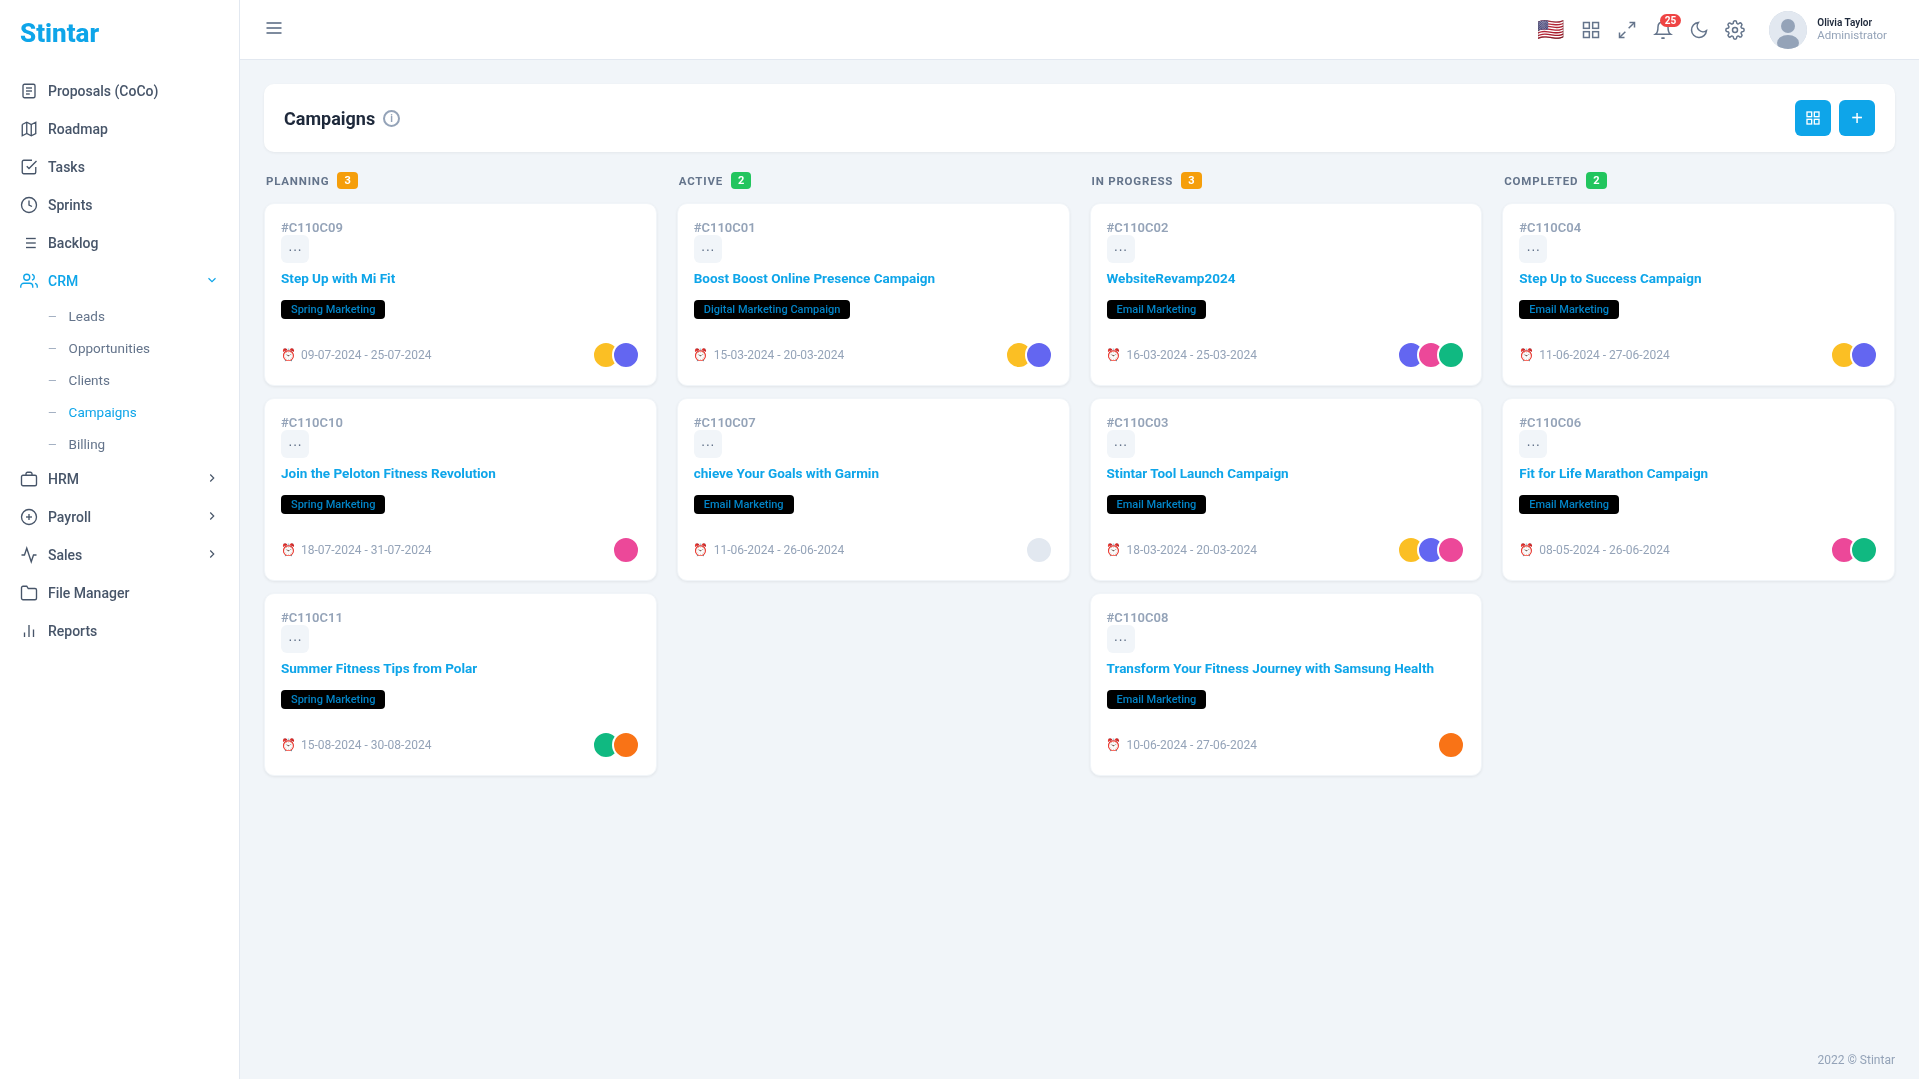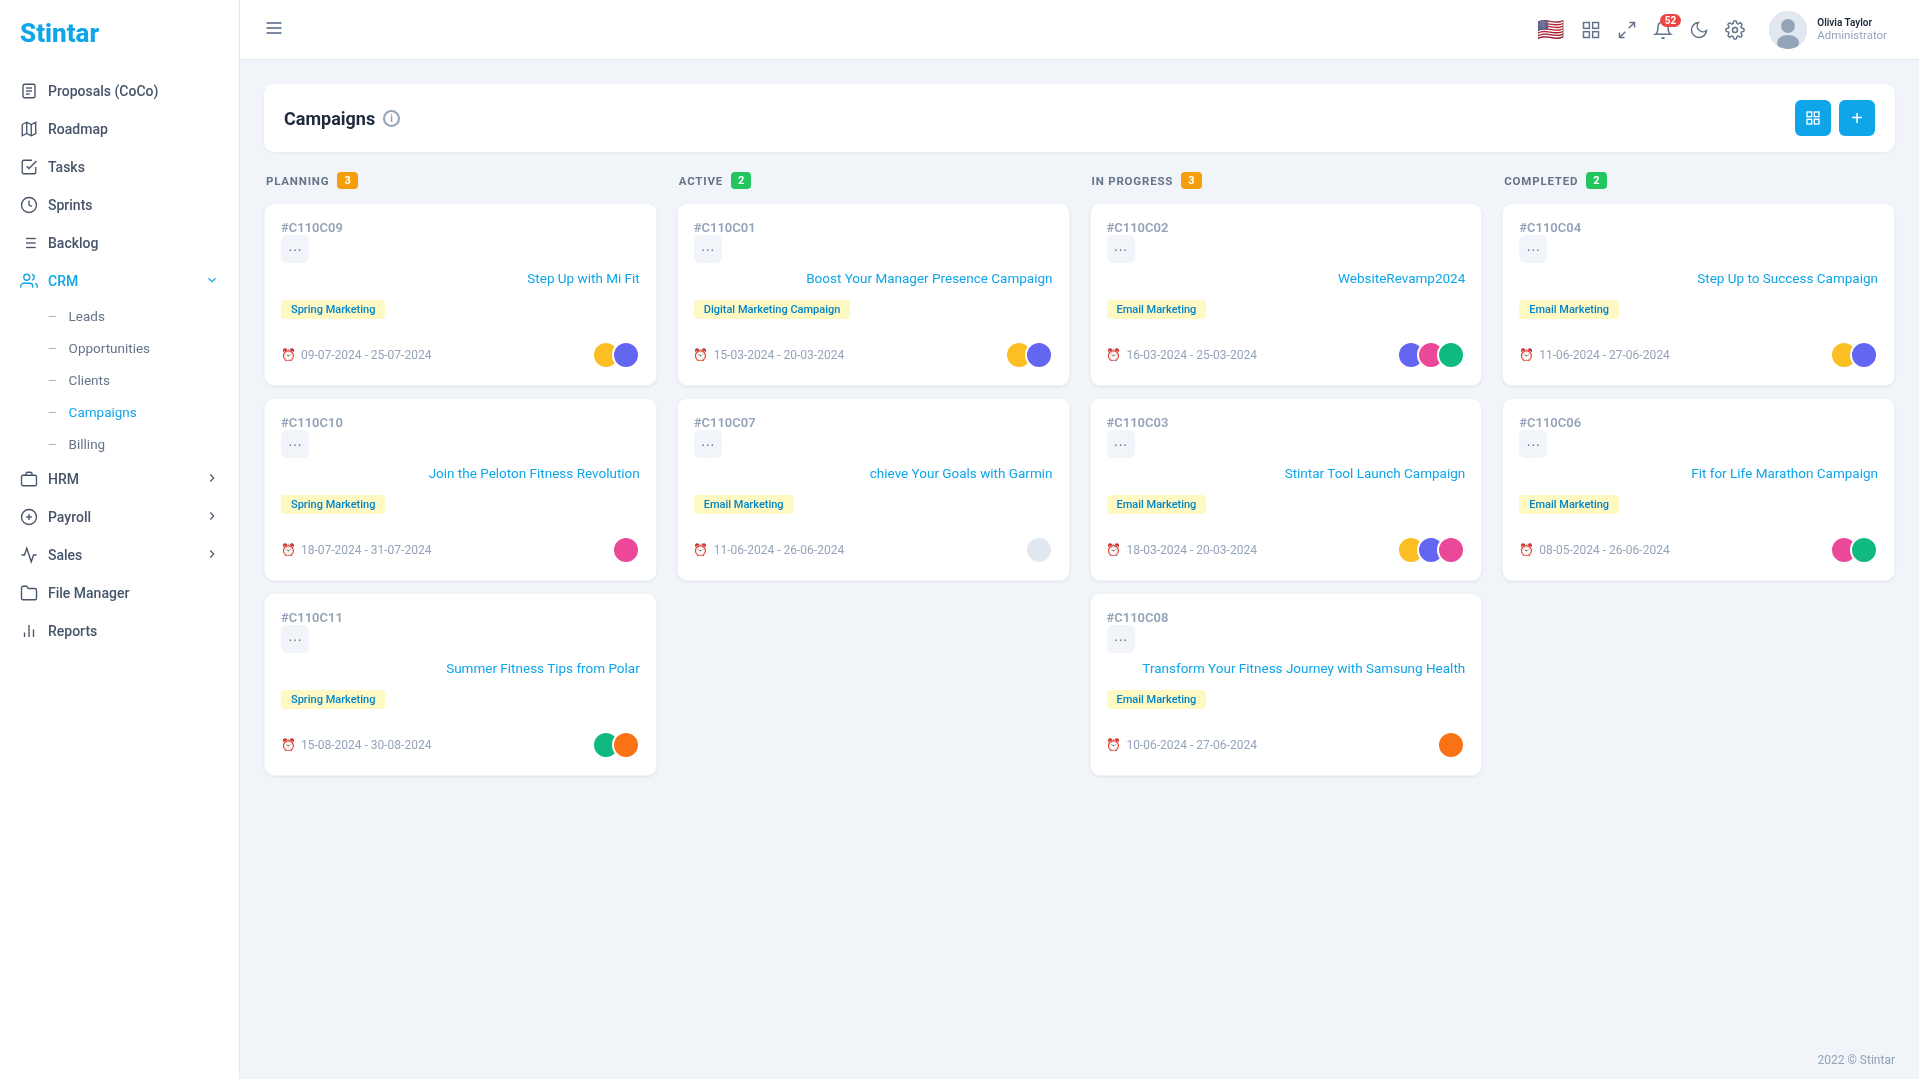--- a/index.html
+++ b/index.html
@@ -234,33 +234,32 @@
       border: none;
       cursor: pointer;
       display: flex;
       align-items: center;
       justify-content: center;
       color: #64748b;
       font-size: 14px;
     }
     .card-title {
       font-size: 13.5px;
-      font-weight: 400;
+      font-weight: 700;
       color: #0ea5e9;
       margin-bottom: 10px;
       line-height: 1.4;
-      text-align: right;
     }
     .card-tag {
       display: inline-block;
       font-size: 11px;
       font-weight: 500;
       padding: 3px 10px;
       border-radius: 4px;
-      background: #fef9c3;
+      background: #000000;
       color: #0284c7;
       margin-bottom: 12px;
     }
     .card-footer {
       display: flex;
       align-items: center;
       justify-content: space-between;
       margin-top: 10px;
     }
     .card-date {
@@ -511,21 +510,21 @@
             <polyline points="9 21 3 21 3 15"></polyline>
             <line x1="21" y1="3" x2="14" y2="10"></line>
             <line x1="3" y1="21" x2="10" y2="14"></line>
           </svg>
       </div>
       <div class="header-icon-btn">
         <svg width="20" height="20" fill="none" stroke="currentColor" stroke-width="1.8" viewBox="0 0 24 24">
             <path d="M18 8A6 6 0 0 0 6 8c0 7-3 9-3 9h18s-3-2-3-9"></path>
             <path d="M13.73 21a2 2 0 0 1-3.46 0"></path>
           </svg>
-        <span class="notification-badge">52</span>
+        <span class="notification-badge">25</span>
       </div>
       <div class="header-icon-btn">
         <svg width="20" height="20" fill="none" stroke="currentColor" stroke-width="1.8" viewBox="0 0 24 24">
             <path d="M21 12.79A9 9 0 1 1 11.21 3 7 7 0 0 0 21 12.79z"></path>
           </svg>
       </div>
       <div class="header-icon-btn">
         <svg width="20" height="20" fill="none" stroke="currentColor" stroke-width="1.8" viewBox="0 0 24 24">
             <circle cx="12" cy="12" r="3"></circle>
             <path d="M19.4 15a1.65 1.65 0 0 0 .33 1.82l.06.06a2 2 0 0 1-2.83 2.83l-.06-.06a1.65 1.65 0 0 0-1.82-.33 1.65 1.65 0 0 0-1 1.51V21a2 2 0 0 1-4 0v-.09A1.65 1.65 0 0 0 9 19.4a1.65 1.65 0 0 0-1.82.33l-.06.06a2 2 0 0 1-2.83-2.83l.06-.06A1.65 1.65 0 0 0 4.68 15a1.65 1.65 0 0 0-1.51-1H3a2 2 0 0 1 0-4h.09A1.65 1.65 0 0 0 4.6 9a1.65 1.65 0 0 0-.33-1.82l-.06-.06a2 2 0 0 1 2.83-2.83l.06.06A1.65 1.65 0 0 0 9 4.68a1.65 1.65 0 0 0 1-1.51V3a2 2 0 0 1 4 0v.09a1.65 1.65 0 0 0 1 1.51 1.65 1.65 0 0 0 1.82-.33l.06-.06a2 2 0 0 1 2.83 2.83l-.06.06A1.65 1.65 0 0 0 19.4 9a1.65 1.65 0 0 0 1.51 1H21a2 2 0 0 1 0 4h-.09a1.65 1.65 0 0 0-1.51 1z"></path>
@@ -630,21 +629,21 @@
         <div class="kanban-column">
           <div class="column-header">
     <span class="column-title">ACTIVE</span>
     <span class="column-badge badge-green">2</span>
   </div>
           <div class="kanban-card">
       <div class="card-header">
         <span class="card-id">#C110C01</span>
         <button class="card-menu-btn">···</button>
       </div>
-      <div class="card-title">Boost Your Manager Presence Campaign</div>
+      <div class="card-title">Boost Boost Online Presence Campaign</div>
       <span class="card-tag">Digital Marketing Campaign</span>
       <div class="card-footer">
         <div class="card-date">
           <span class="clock-icon">⏰</span>
           <span>15-03-2024 - 20-03-2024</span>
         </div>
         <div class="card-avatars">
           <div class="avatar-sm av1"></div>
                 <div class="avatar-sm av2"></div>
         </div>

